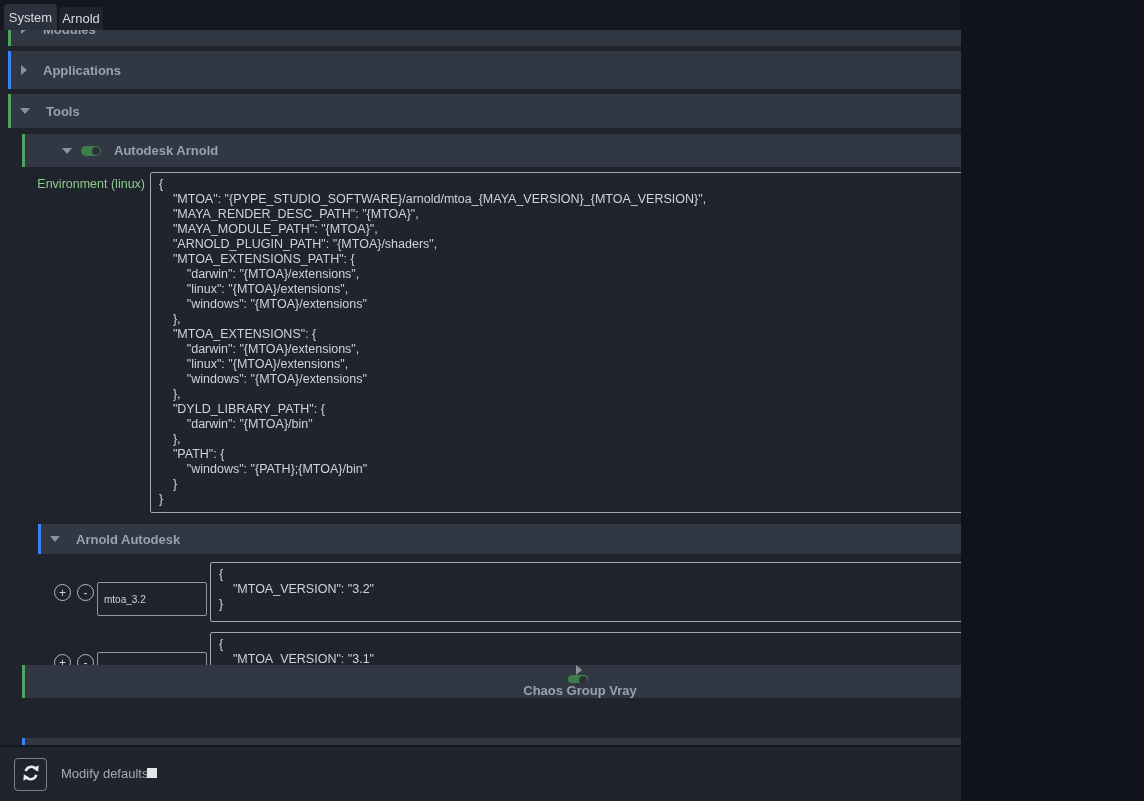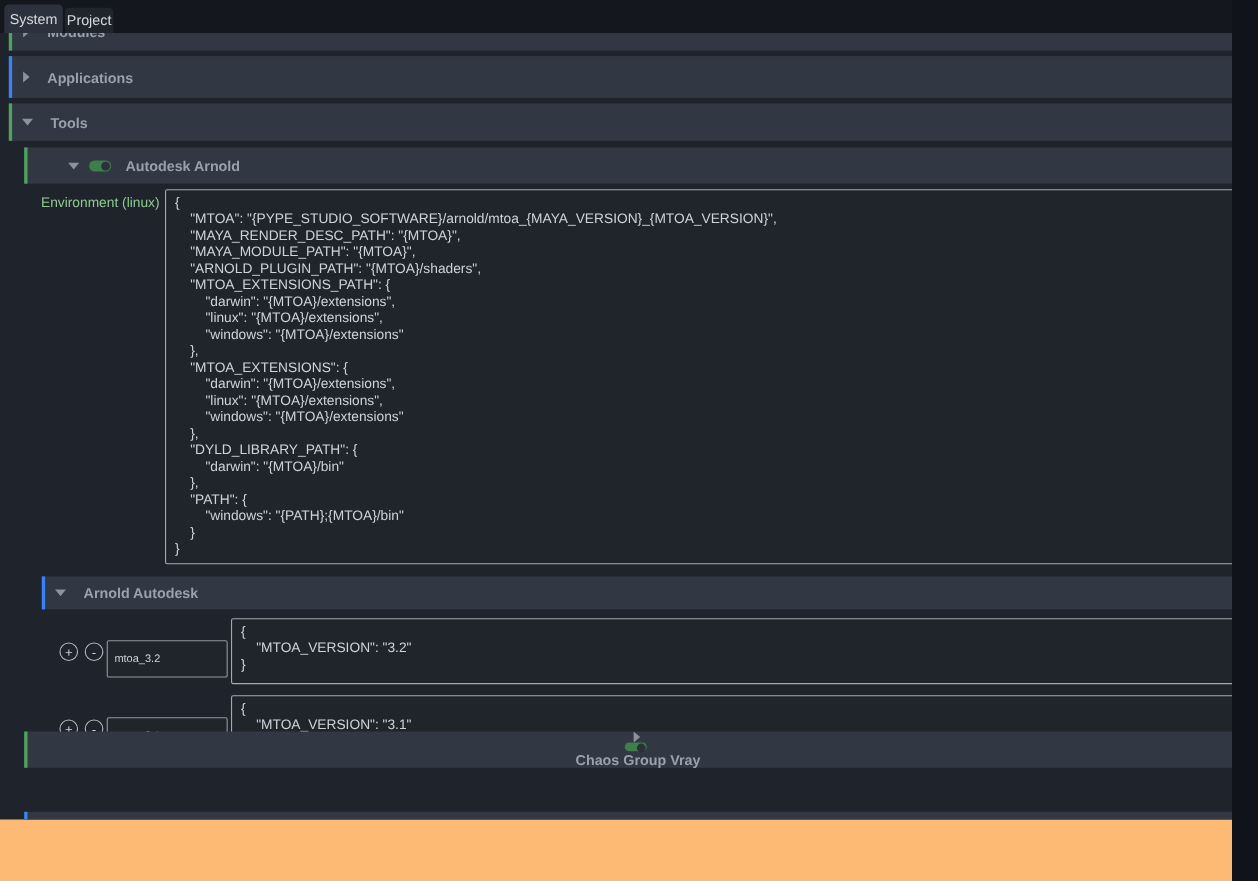--- a/index.html
+++ b/index.html
@@ -1,22 +1,22 @@
 <!DOCTYPE html>
 <html><head>
 <meta charset="utf-8">
 <style>
   * { box-sizing: border-box; margin: 0; padding: 0; }
   html,body { background:#10141a; }
   body { font-family: "Liberation Sans", sans-serif; }
 
   .app {
     position: relative;
-    width: 1120px; height: 801px;
-    background: #fdba74;
+    width: 961px; height: 801px;
+    background: #d946ef;
     overflow: hidden;
   }
 
   
   .tabbar { position:absolute; left:0; top:0; width:1144px; height:30px; background:#14181e; }
   .tab {
     position:absolute; display:flex; align-items:center; justify-content:center;
     color:#d6dade; font-size:13px; border-radius:4px 4px 0 0; cursor:default;
   }
   .tab.active { left:4px; top:4px; width:53px; height:26px; background:#2c323d; }
@@ -132,21 +132,21 @@
     font-family:"Liberation Sans", sans-serif; cursor:default;
   }
 </style>
 </head>
 <body>
 
 <div class="app">
 
   <div class="tabbar">
     <div class="tab active">System</div>
-    <div class="tab inactive">Project</div>
+    <div class="tab inactive">Arnold</div>
   </div>
 
   <div class="main">
 
     <div class="hdr green" style="left:8px; top:-18px; width:1114px; height:34px;">
       <span class="arrow-right"></span>
       <span class="title">Modules</span>
     </div>
 
     <div class="hdr gray" style="left:8px; top:21px; width:1114px; height:38px;">
@@ -220,14 +220,29 @@
 
     <div class="hdr gray" style="left:22px; top:708px; width:1100px; height:12px;"></div>
   </div>
 
   <div class="vscroll">
     <div class="up"></div>
     <div class="thumb"></div>
     <div class="down"></div>
   </div>
 
+  <div class="footer">
+    <button class="refresh-btn">
+      <span>
+        <svg width="20" height="20" viewBox="0 0 20 20">
+          <path d="M4.7 8.2 A6 6 0 0 1 14.6 5.4" fill="none" stroke="#e8ebee" stroke-width="2.6"></path>
+          <polygon points="17.6,2.2 17.2,8.8 11.8,5.4" fill="#e8ebee"></polygon>
+          <path d="M15.3 11.8 A6 6 0 0 1 5.4 14.6" fill="none" stroke="#e8ebee" stroke-width="2.6"></path>
+          <polygon points="2.4,17.8 2.8,11.2 8.2,14.6" fill="#e8ebee"></polygon>
+        </svg>
+      </span>
+    </button>
+    <span class="modify-label">Modify defaults</span>
+    <span class="modify-check"></span>
+    <button class="save-btn">Save</button>
+  </div>
 
 </div>
 
 </body></html>

